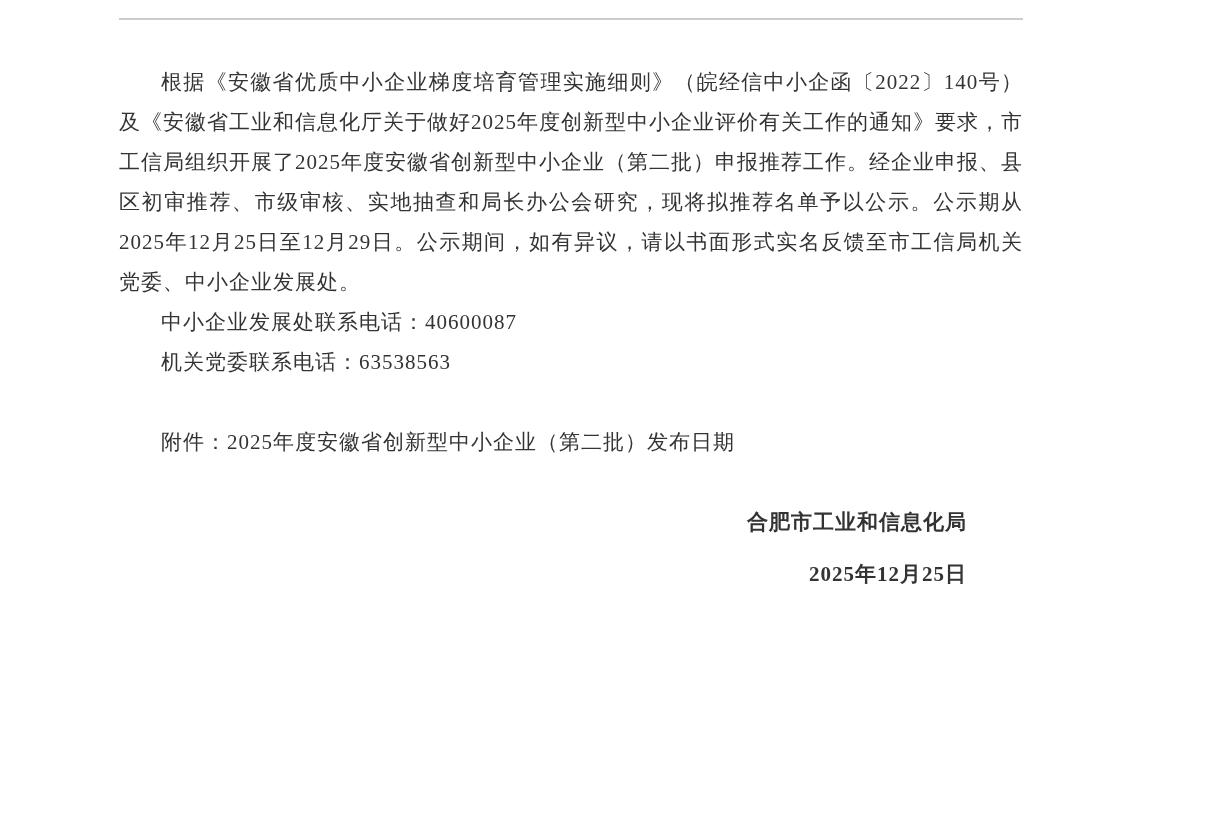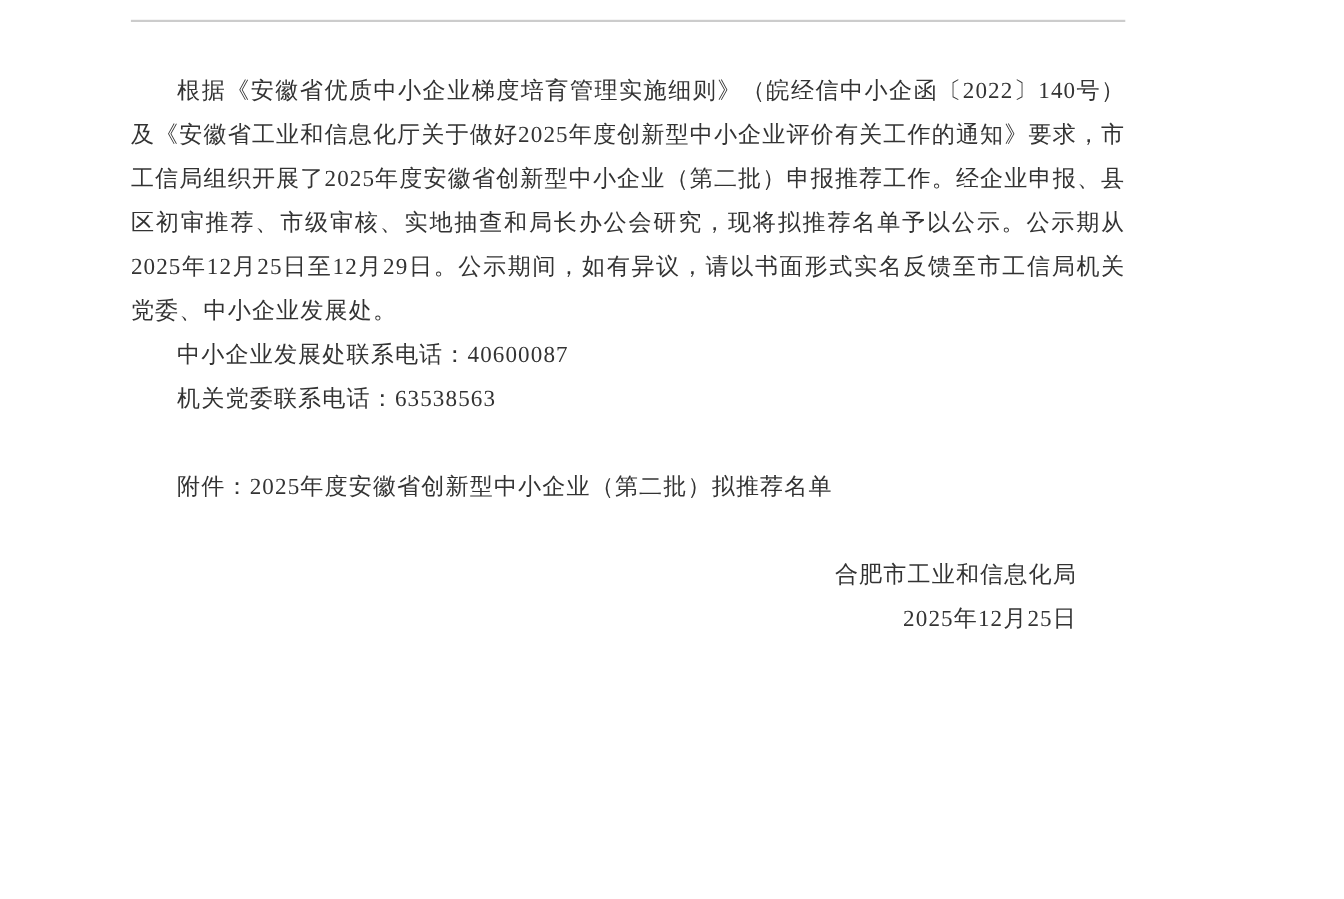--- a/index.html
+++ b/index.html
@@ -64,41 +64,42 @@
   .attachment-line {
     margin-top: 40px !important;
     text-indent: 2em;
   }
   .signature {
     margin-top: 40px;
     text-align: right;
     padding-right: 44px;
   }
   .signature p {
-    margin: 0;
+    margin: 12px;
     line-height: 40px;
+    font-weight: bold;
   }
 </style>
 </head>
 <body>
 
 <div class="doc">
 
 
 
   <hr class="divider">
 
   <div class="content">
     <p class="para">根据《安徽省优质中小企业梯度培育管理实施细则》（皖经信中小企函〔2022〕140号）及《安徽省工业和信息化厅关于做好2025年度创新型中小企业评价有关工作的通知》要求，市工信局组织开展了2025年度安徽省创新型中小企业（第二批）申报推荐工作。经企业申报、县区初审推荐、市级审核、实地抽查和局长办公会研究，现将拟推荐名单予以公示。公示期从2025年12月25日至12月29日。公示期间，如有异议，请以书面形式实名反馈至市工信局机关党委、中小企业发展处。</p>
 
     <p class="indent-line">中小企业发展处联系电话：40600087</p>
 
     <p class="indent-line">机关党委联系电话：63538563</p>
 
-    <p class="attachment-line">附件：2025年度安徽省创新型中小企业（第二批）拟推荐名单</p>
+    <p class="attachment-line">附件：2025年度安徽省创新型中小企业（第二批）发布日期</p>
 
     <div class="signature">
       <p>合肥市工业和信息化局</p>
       <p>2025年12月25日</p>
     </div>
   </div>
 
 </div>
 
 </body></html>

